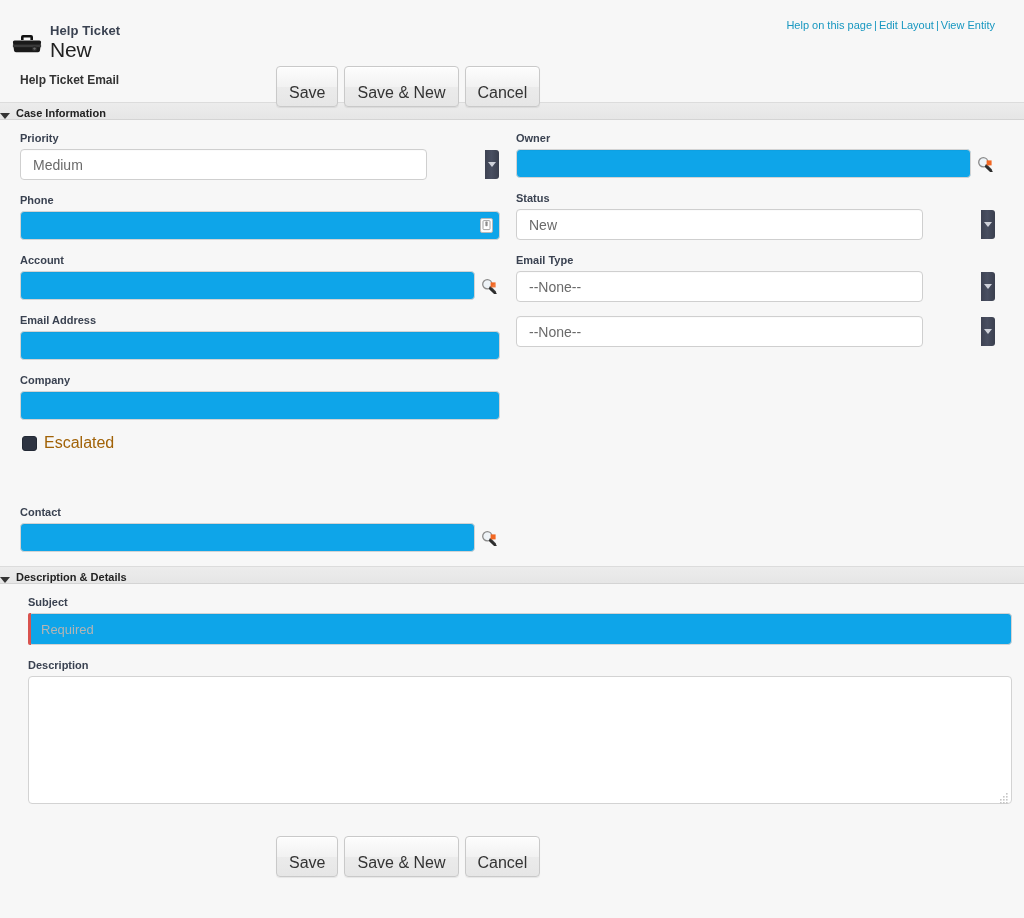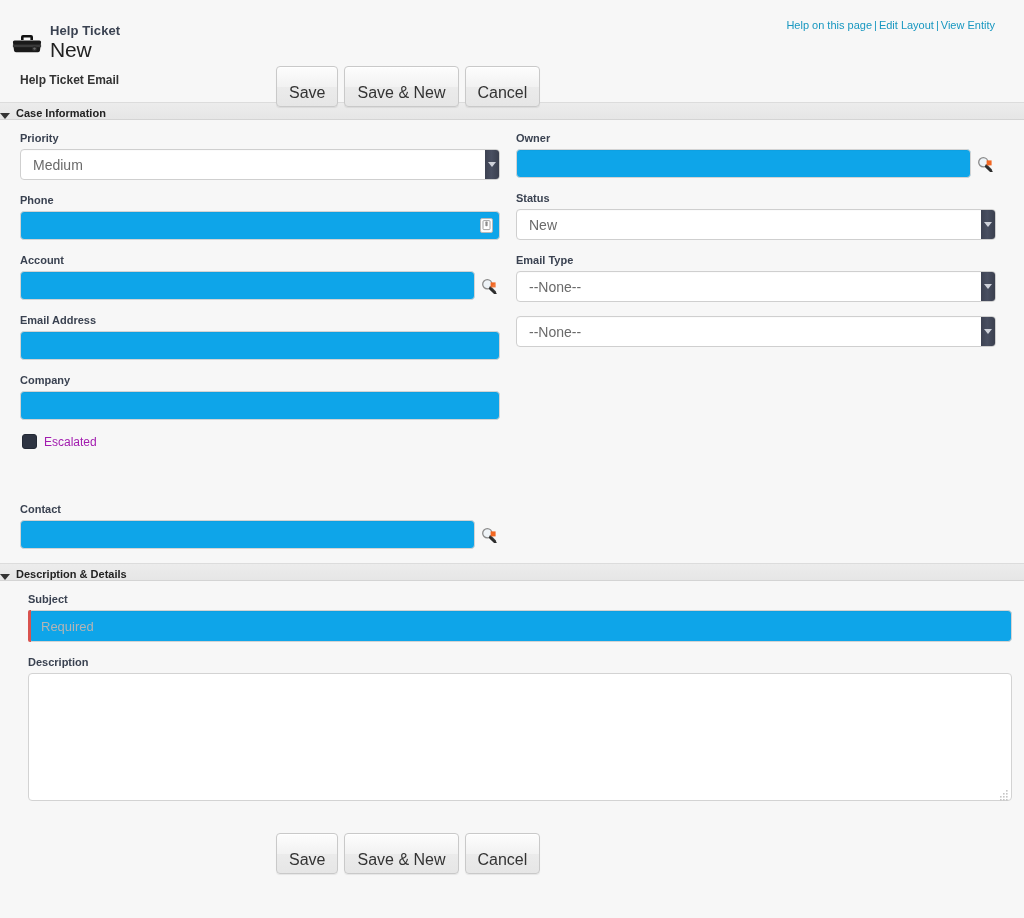--- a/index.html
+++ b/index.html
@@ -163,21 +163,21 @@
     pointer-events: none;
   }
 
   
   .sel-wrap {
     position: relative;
     width: 480px;
     height: 31px;
   }
   .sel {
-    width: 480px; height: 31px;
+    width: 407px; height: 31px;
     border: 1px solid #cfcfcf;
     border-radius: 4px;
     background: #fff;
     font-size: 14px;
     color: #6a6a6a;
     padding: 0 30px 0 12px;
     display: flex;
     align-items: center;
     cursor: pointer;
     box-shadow: inset 0 1px 1px rgba(0,0,0,.02);
@@ -204,22 +204,22 @@
   .chk-row { display: flex; align-items: center; margin: 4px 0 0 2px; }
   .chk {
     width: 15px; height: 15px;
     background: #2e3442;
     border: 1px solid #232935;
     border-radius: 3px;
     cursor: pointer;
     flex: 0 0 auto;
   }
   .chk-label {
-    font-size: 12px;
-    color: #a21caf;
+    font-size: 16px;
+    color: #a16207;
     margin-left: 7px;
     cursor: pointer;
   }
   .spacer-block { height: 54px; }
 
   
   .wide-field { padding: 0 28px; margin-bottom: 14px; }
   .req-wrap { position: relative; width: 984px; }
   .req-bar {
     position: absolute;

